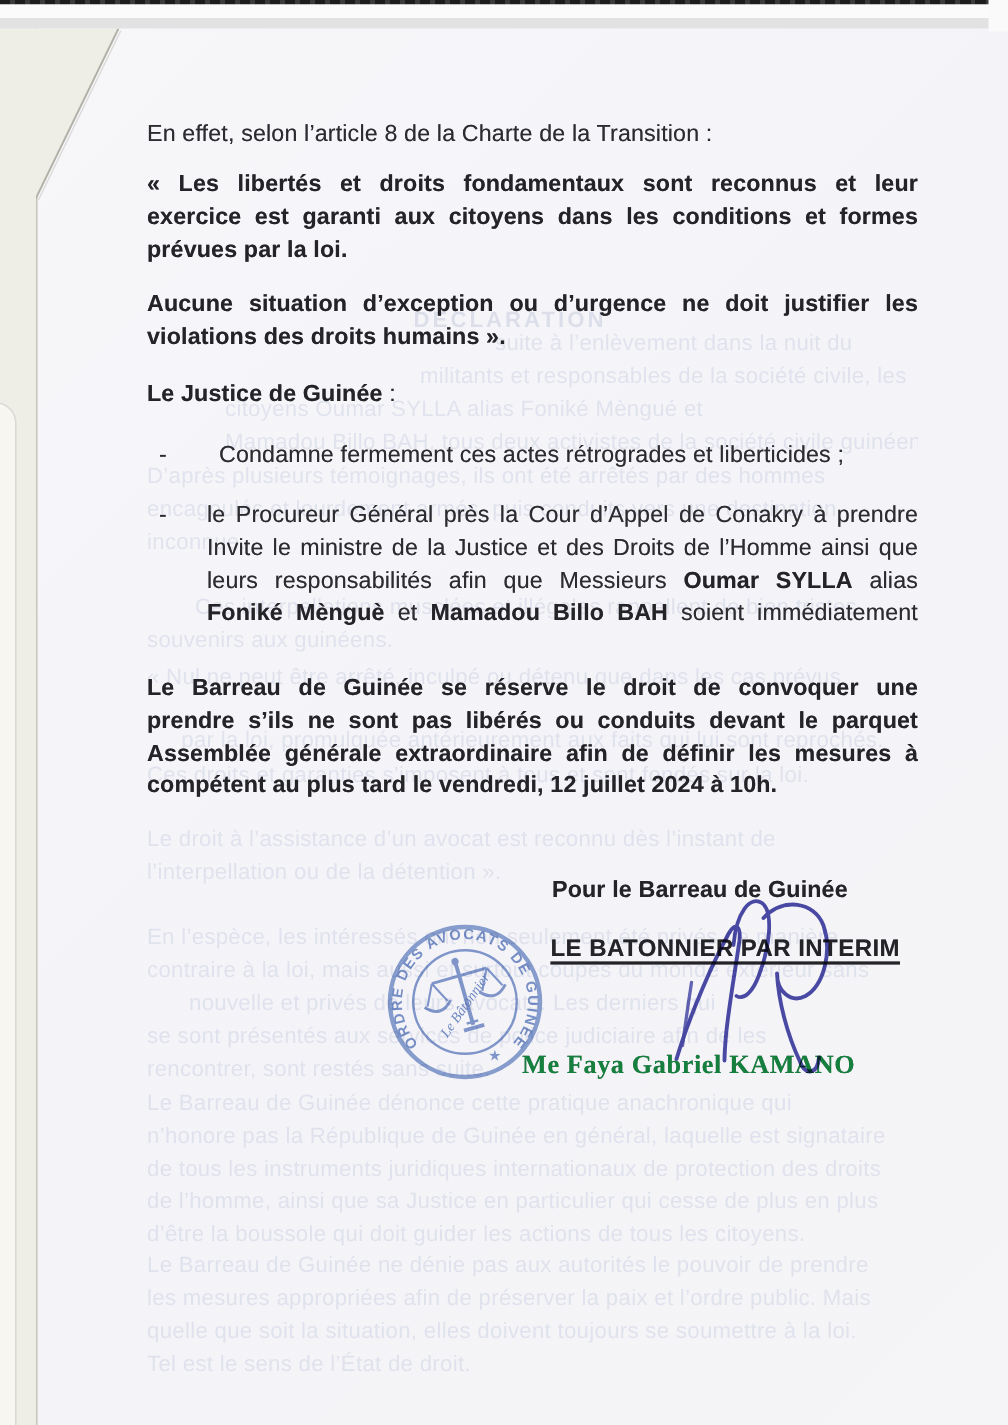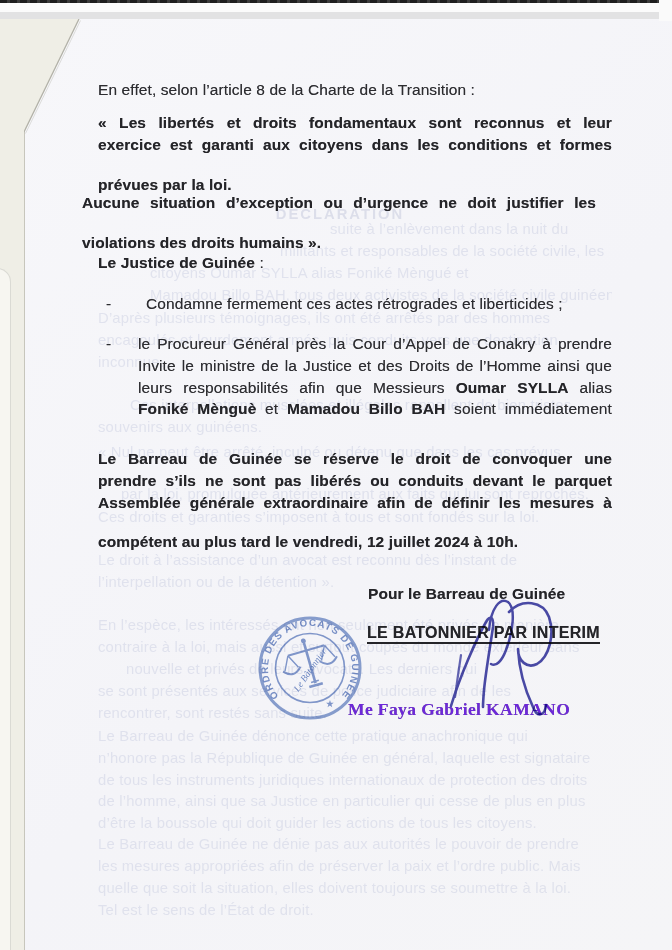--- a/index.html
+++ b/index.html
@@ -17,28 +17,28 @@
      border-right:1px solid rgba(140,138,125,.40);}
   .under-sheet{left:-8px;top:268px;width:17px;height:690px;background:#f7f6f1;
      border:1px solid rgba(120,120,110,.22);border-top-right-radius:14px;}
   .page-tint{left:24px;top:19px;right:0;bottom:0;
      background:linear-gradient(135deg,#f7f7fa 0%,#f4f4f8 55%,#f5f5f7 100%);}
   
   .blk{position:absolute;font-size:15.5px;line-height:21.8px;letter-spacing:.1px;
        text-shadow:0 0 .4px rgba(44,44,48,.55);}
   .blk .ln{white-space:nowrap;}
   .j .ln{text-align:justify;text-align-last:justify;white-space:normal;}
-  .j .ln.last{text-align-last:left;margin-top:18px;}
+  .j .ln.last{text-align-last:left;}
   .b{font-weight:700;color:#242428;}
   .bseg{font-weight:700;color:#242428;}
   .it{font-style:italic;}
   .baton{font-size:16px;letter-spacing:.3px;text-decoration:underline;
          text-decoration-thickness:1.6px;text-underline-offset:4px;}
   .kamano{font-family:"Liberation Serif",serif;font-size:17.5px;font-weight:700;
-          letter-spacing:.4px;color:#6d28d9;}
+          letter-spacing:.4px;color:#15803d;}
   .dash{font-weight:400;}
   
   .bleed-ln{position:absolute;font-size:14.8px;line-height:20px;white-space:nowrap;overflow:hidden;
      color:rgba(118,128,178,.16);filter:blur(.35px);letter-spacing:.2px;}
   .bleed-ln.bb{font-weight:700;color:rgba(112,122,172,.19);letter-spacing:2px;text-align:center;}
   
   .stampsvg,.sigsvg{position:absolute;mix-blend-mode:multiply;}
   .stampsvg{left:254px;top:612px;width:112px;height:112px;opacity:.85;}
   .sigsvg{left:438px;top:586px;width:129px;height:142px;opacity:.92;}
   .stamp-stroke{fill:none;stroke:var(--stamp,#4a6db8);}
@@ -100,21 +100,21 @@
   <div class="blk" style="left:98px;top:79px;width:514px">
       <div class="ln last"><span>En effet, selon l’article 8 de la Charte de la Transition :</span></div>
     </div>
 
   <div class="blk b j" style="left:98px;top:112px;width:514px">
       <div class="ln"><span>« Les libertés et droits fondamentaux sont reconnus et leur</span></div>
       <div class="ln"><span>exercice est garanti aux citoyens dans les conditions et formes</span></div>
       <div class="ln last"><span>prévues par la loi.</span></div>
     </div>
 
-  <div class="blk b j" style="left:82px;top:192px;width:514px">
+  <div class="blk b j" style="left:98px;top:192px;width:514px">
       <div class="ln"><span>Aucune situation d’exception ou d’urgence ne doit justifier les</span></div>
       <div class="ln last"><span>violations des droits humains ».</span></div>
     </div>
 
   <div class="blk" style="left:98px;top:252px;width:514px">
       <div class="ln last"><span class="bseg">Le Justice de Guinée</span><span> :</span></div>
     </div>
 
   <div class="blk dash" style="left:106px;top:293px">-</div>
   <div class="blk" style="left:146px;top:293px;width:466px">

